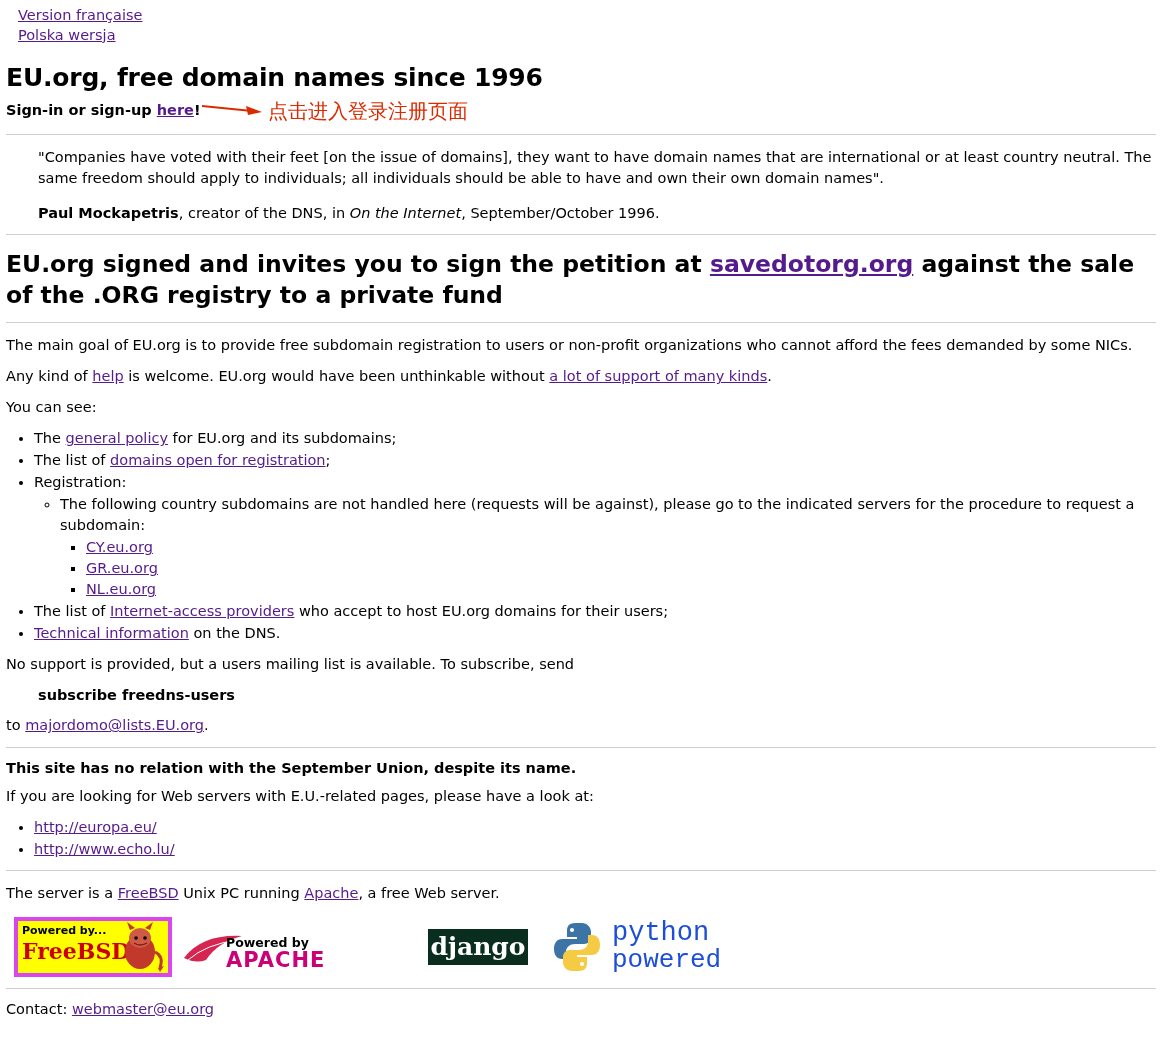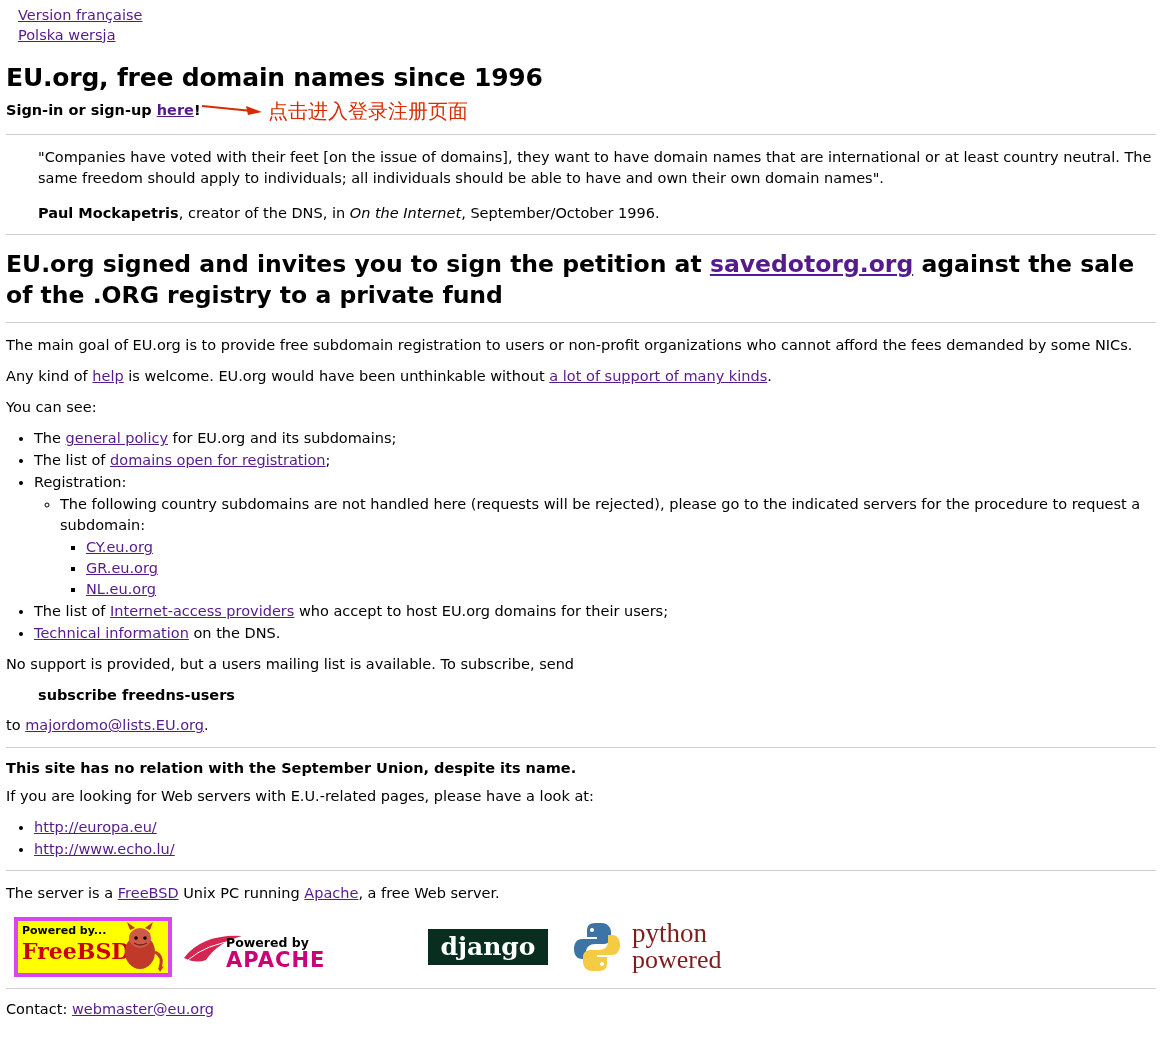--- a/index.html
+++ b/index.html
@@ -197,21 +197,21 @@
     left: 44px;
     top: 24px;
     font-size: 21px;
     font-weight: bold;
     color: #cc0077;
     letter-spacing: 1px;
     font-family: "DejaVu Sans", "Liberation Sans", sans-serif;
   }
   
   .django {
-    width: 120px;
+    width: 100px;
     height: 36px;
     background: #092e20;
     color: #ffffff;
     font-size: 25px;
     font-weight: bold;
     display: flex;
     align-items: center;
     justify-content: center;
     font-family: "DejaVu Serif", "Liberation Serif", serif;
     flex: 0 0 auto;
@@ -224,23 +224,23 @@
     gap: 8px;
     flex: 0 0 auto;
     margin-left: 12px;
   }
   .python .pylogo {
     width: 54px;
     height: 54px;
   }
   .python .pytext {
     line-height: 1.0;
-    color: #7f1d1d;
+    color: #1d4ed8;
     font-size: 27px;
-    font-family: Liberation Serif, serif;
+    font-family: Liberation Mono, monospace;
   }
   .python .pytext div:last-child {
     font-size: 26px;
   }
   .contact {
     margin: 8px 0 4px 0;
   }
 </style>
 </head>
 <body>
@@ -282,21 +282,21 @@
 
   <p class="body"><span>Any kind of </span><a href="#">help</a><span> is welcome. EU.org would have been unthinkable without </span><a href="#">a lot of support of many kinds</a><span>.</span></p>
 
   <p class="body">You can see:</p>
 
   <ul class="lvl1">
     <li><span>The </span><a href="#">general policy</a><span> for EU.org and its subdomains;</span></li>
     <li><span>The list of </span><a href="#">domains open for registration</a><span>;</span></li>
     <li><span>Registration:</span>
       <ul class="lvl2">
-        <li>The following country subdomains are not handled here (requests will be rejected), please go to the indicated servers for the procedure to request a subdomain:</li>
+        <li>The following country subdomains are not handled here (requests will be against), please go to the indicated servers for the procedure to request a subdomain:</li>
         <ul class="lvl3">
           <li><a href="#">CY.eu.org</a></li>
           <li><a href="#">GR.eu.org</a></li>
           <li><a href="#">NL.eu.org</a></li>
         </ul>
       </ul>
     </li>
     <li><span>The list of </span><a href="#">Internet-access providers</a><span> who accept to host EU.org domains for their users;</span></li>
     <li><a href="#">Technical information</a><span> on the DNS.</span></li>
   </ul>

